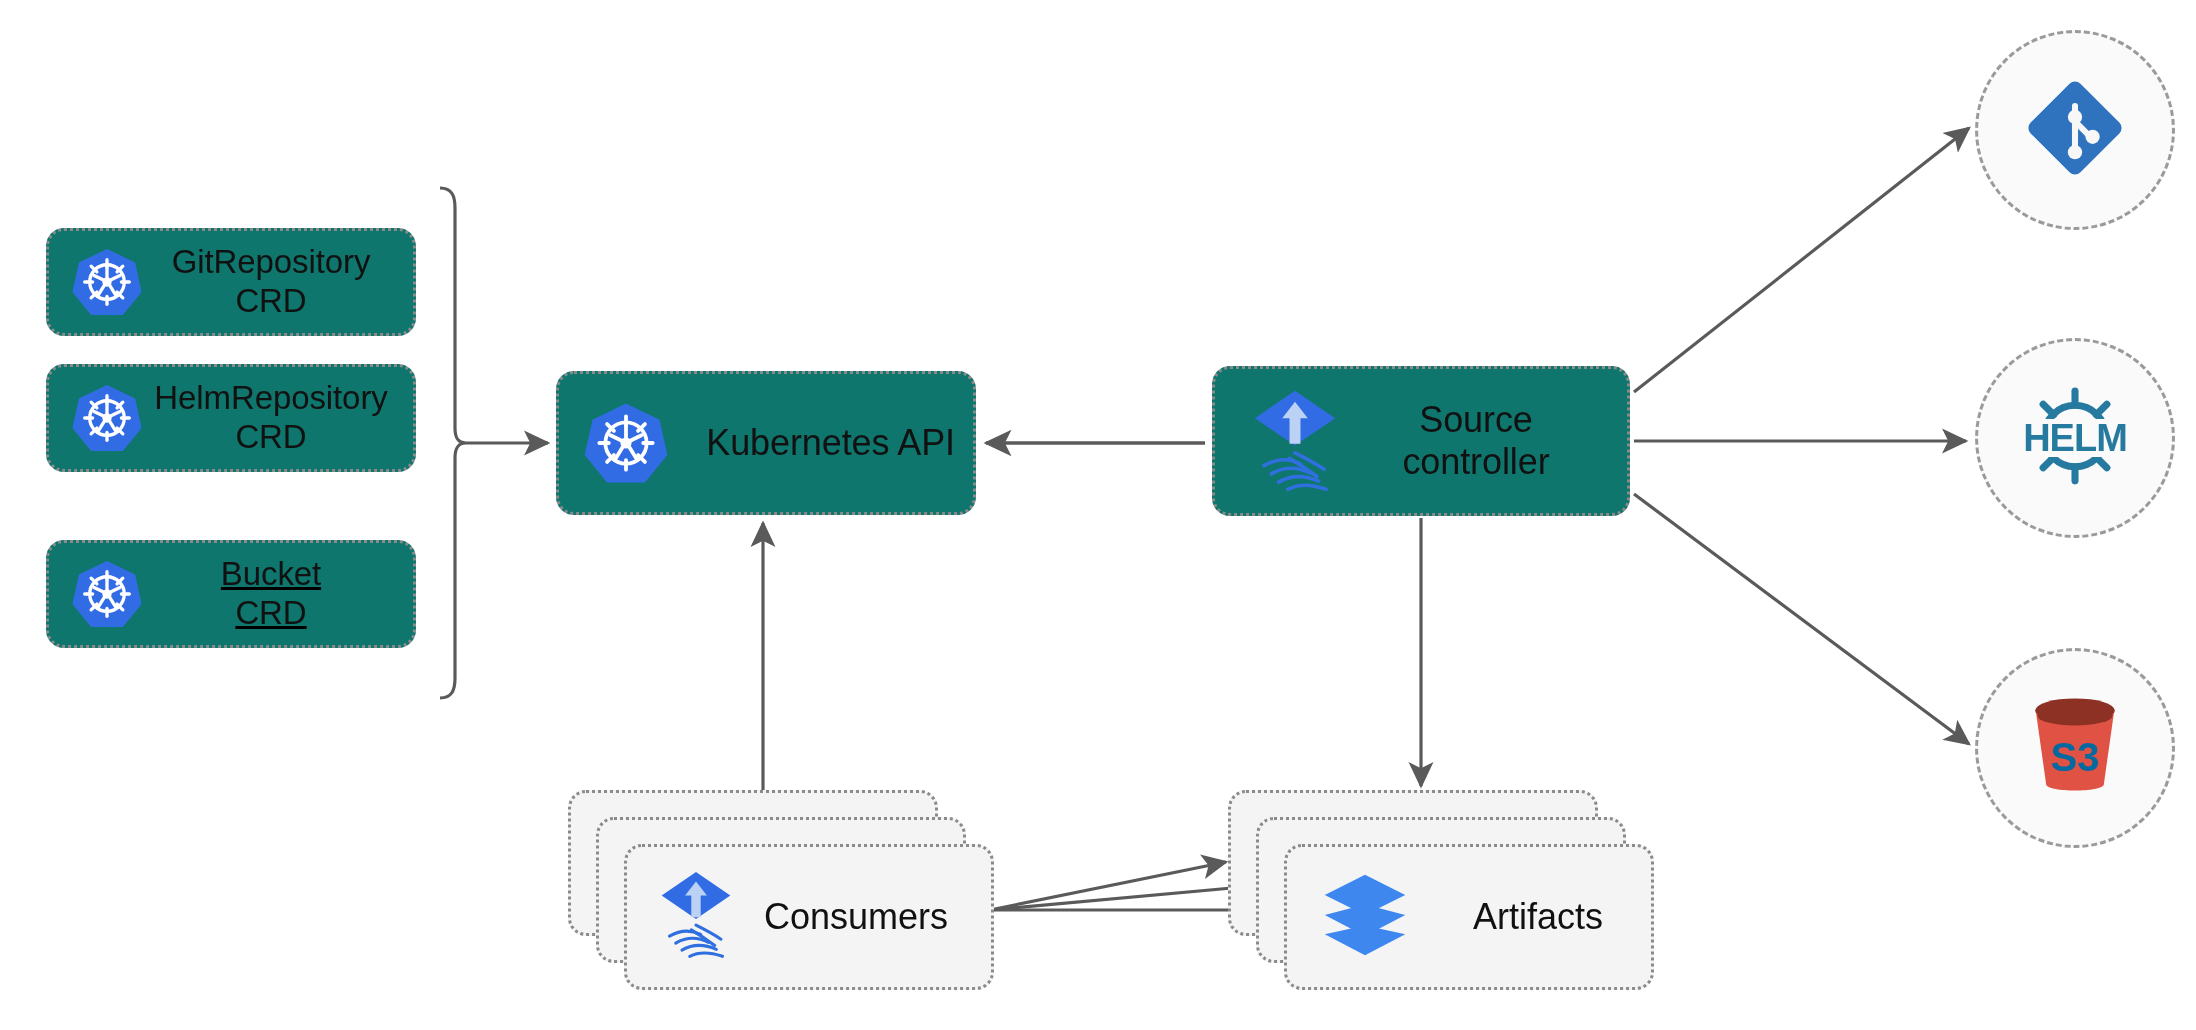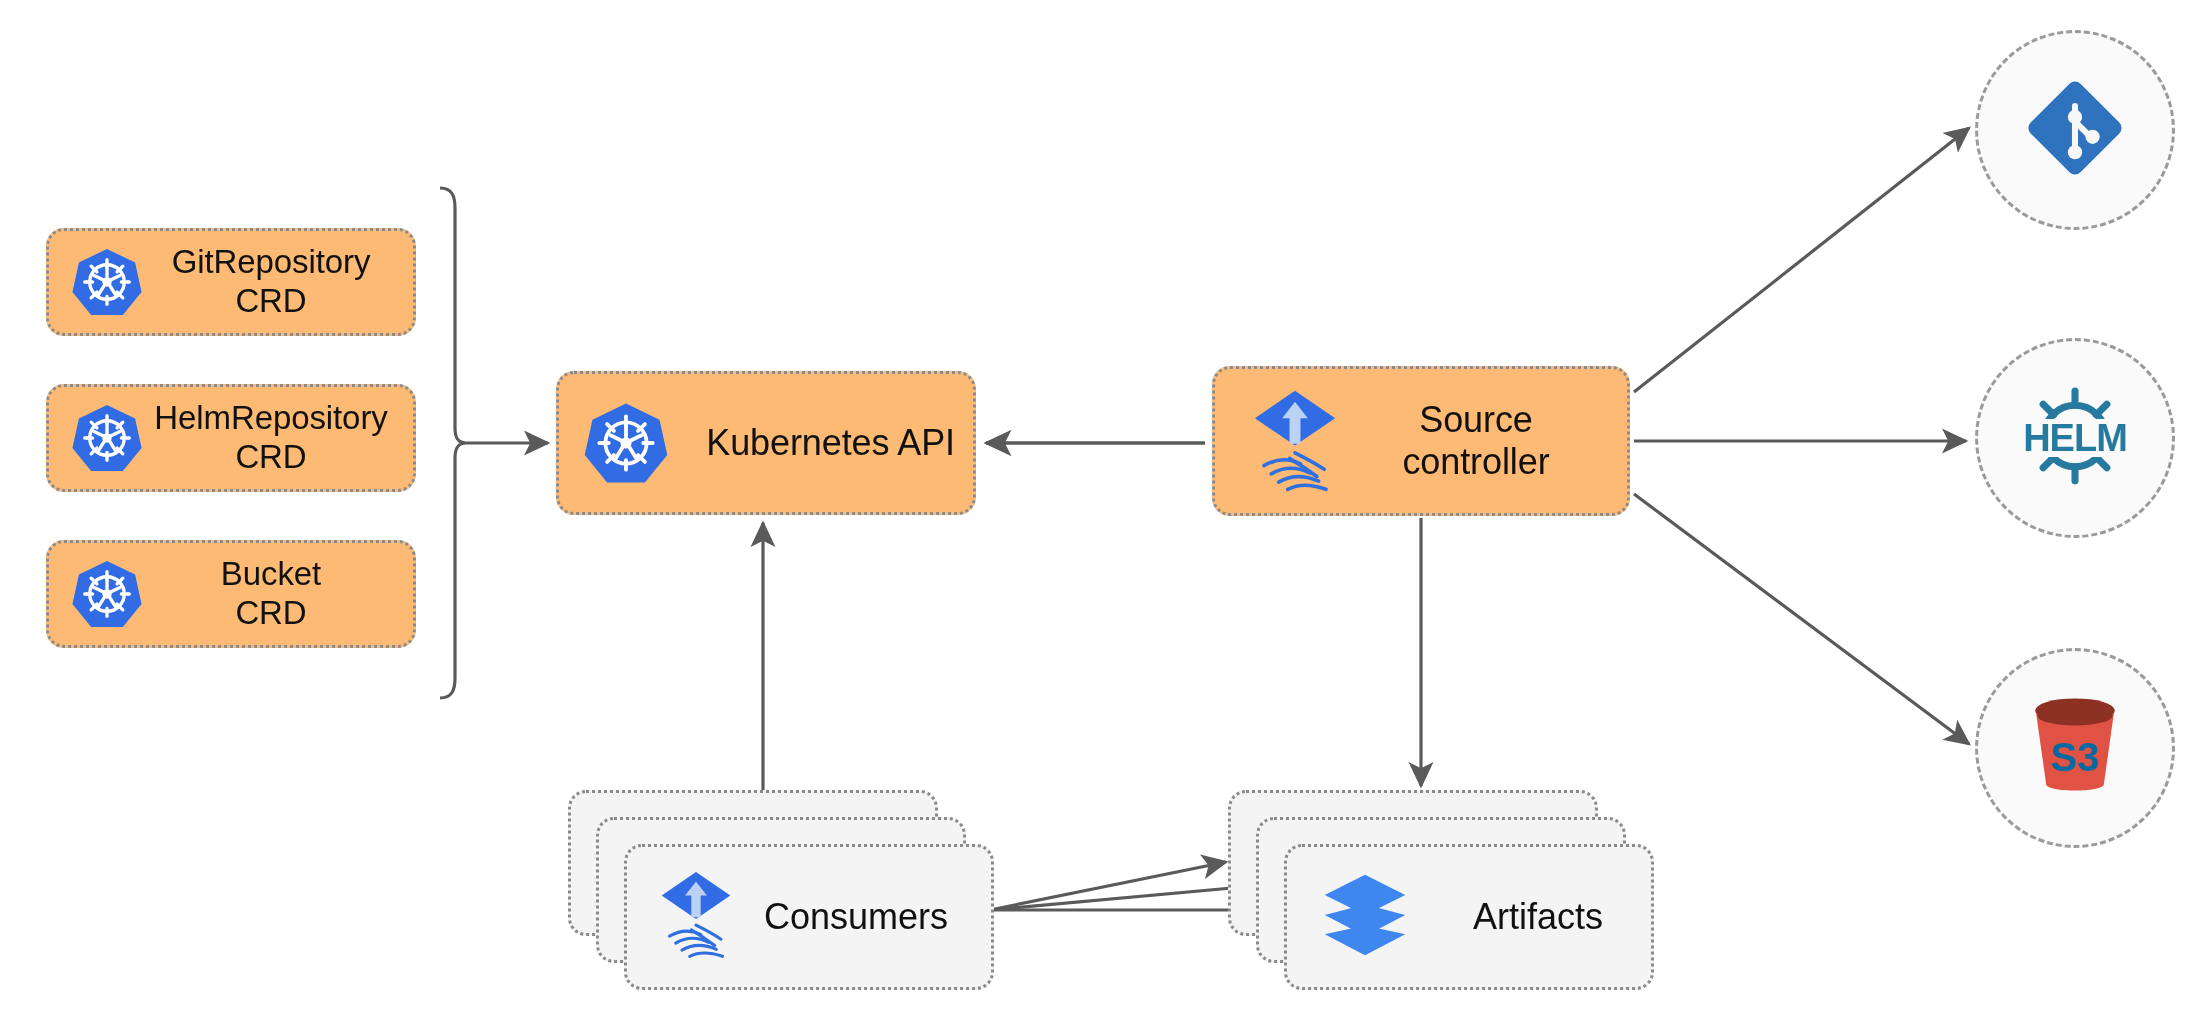--- a/index.html
+++ b/index.html
@@ -17,21 +17,21 @@
     width: 2196px;
     height: 1030px;
     background: #ffffff;
     overflow: hidden;
   }
 
   
   .node {
     position: absolute;
     box-sizing: border-box;
-    background: #fdba74;
+    background: #0f766e;
     border: 3px dotted #8a8a8a;
     border-radius: 18px;
     display: flex;
     align-items: center;
     z-index: 5;
   }
   .node .label {
     font-size: 34px;
     color: #111111;
     line-height: 1.18;
@@ -50,22 +50,22 @@
   
   .crd-box {
     left: 46px;
     width: 370px;
     height: 108px;
     padding-left: 22px;
     padding-right: 14px;
   }
   .crd-box .label { font-size: 33px; }
   #crd-0 { top: 228px; }
-  #crd-1 { top: 384px; }
-  #crd-2 { top: 540px; }
+  #crd-1 { top: 364px; }
+  #crd-2 { top: 540px; text-decoration: underline; }
 
   
   #k8s-api {
     left: 556px;
     top: 371px;
     width: 420px;
     height: 144px;
     padding-left: 24px;
     padding-right: 18px;
   }

